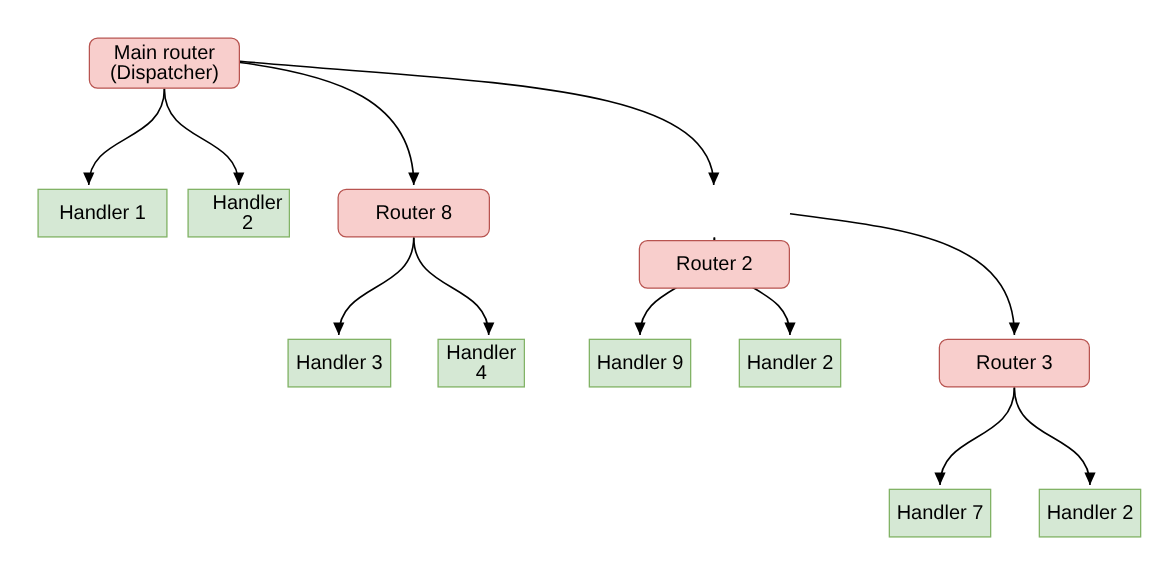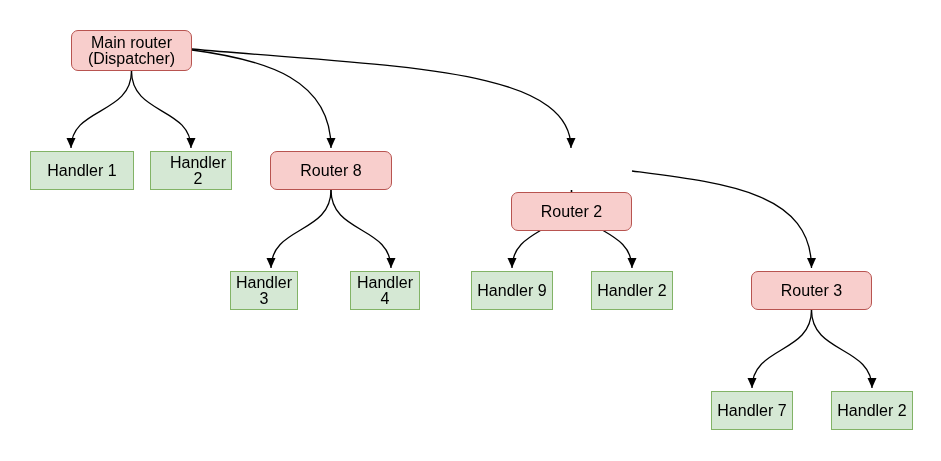--- a/index.html
+++ b/index.html
@@ -88,21 +88,21 @@
 (Dispatcher)</div>
 
   <div class="node handler" style="left:30px; top:151px; width:104px; height:39px;">Handler 1</div>
 
   <div class="node handler" style="left:150px; top:151px; width:82px; height:39px;padding-left:14px;">Handler 2</div>
 
   <div class="node router" style="left:270px; top:151px; width:122px; height:39px;">Router 8</div>
 
   <div class="node router" style="left:511px; top:151px; width:121px; height:39px;margin-top:41px;">Router 2</div>
 
-  <div class="node handler" style="left:230px; top:271px; width:68px; height:39px;">Handler 3</div>
+  <div class="node handler" style="left:230px; top:271px; width:83px; height:39px;">Handler 3</div>
 
   <div class="node handler" style="left:350px; top:271px; width:70px; height:39px;">Handler 4</div>
 
   <div class="node handler" style="left:471px; top:271px; width:82px; height:39px;">Handler 9</div>
 
   <div class="node handler" style="left:591px; top:271px; width:82px; height:39px;">Handler 2</div>
 
   <div class="node router" style="left:751px; top:271px; width:121px; height:39px;">Router 3</div>
 
   <div class="node handler" style="left:711px; top:391px; width:82px; height:39px;">Handler 7</div>

